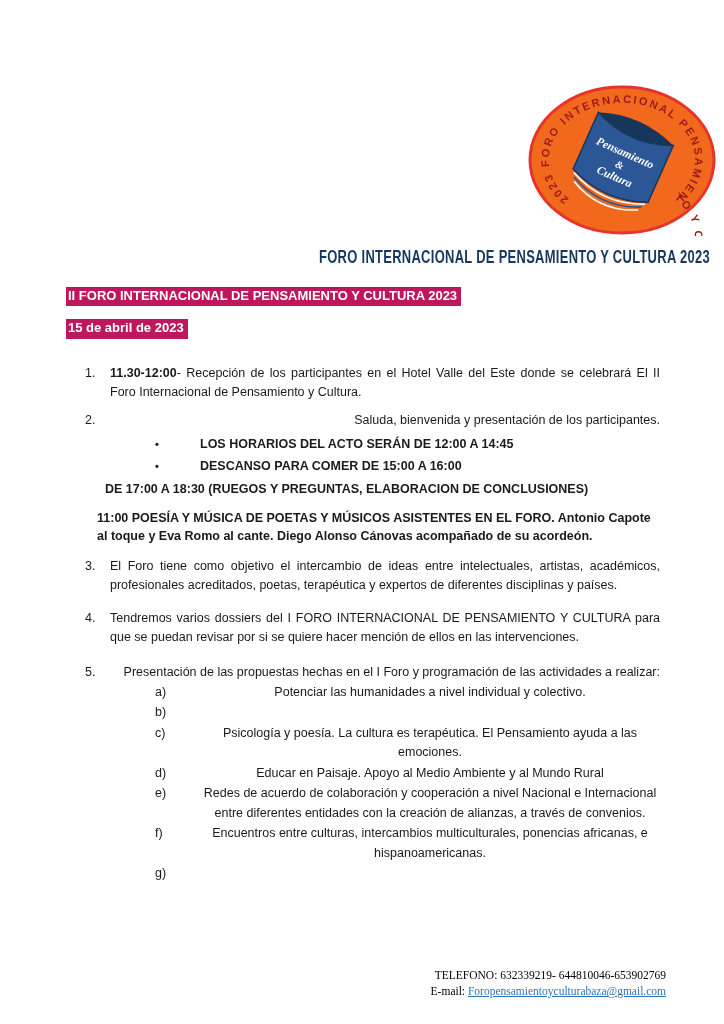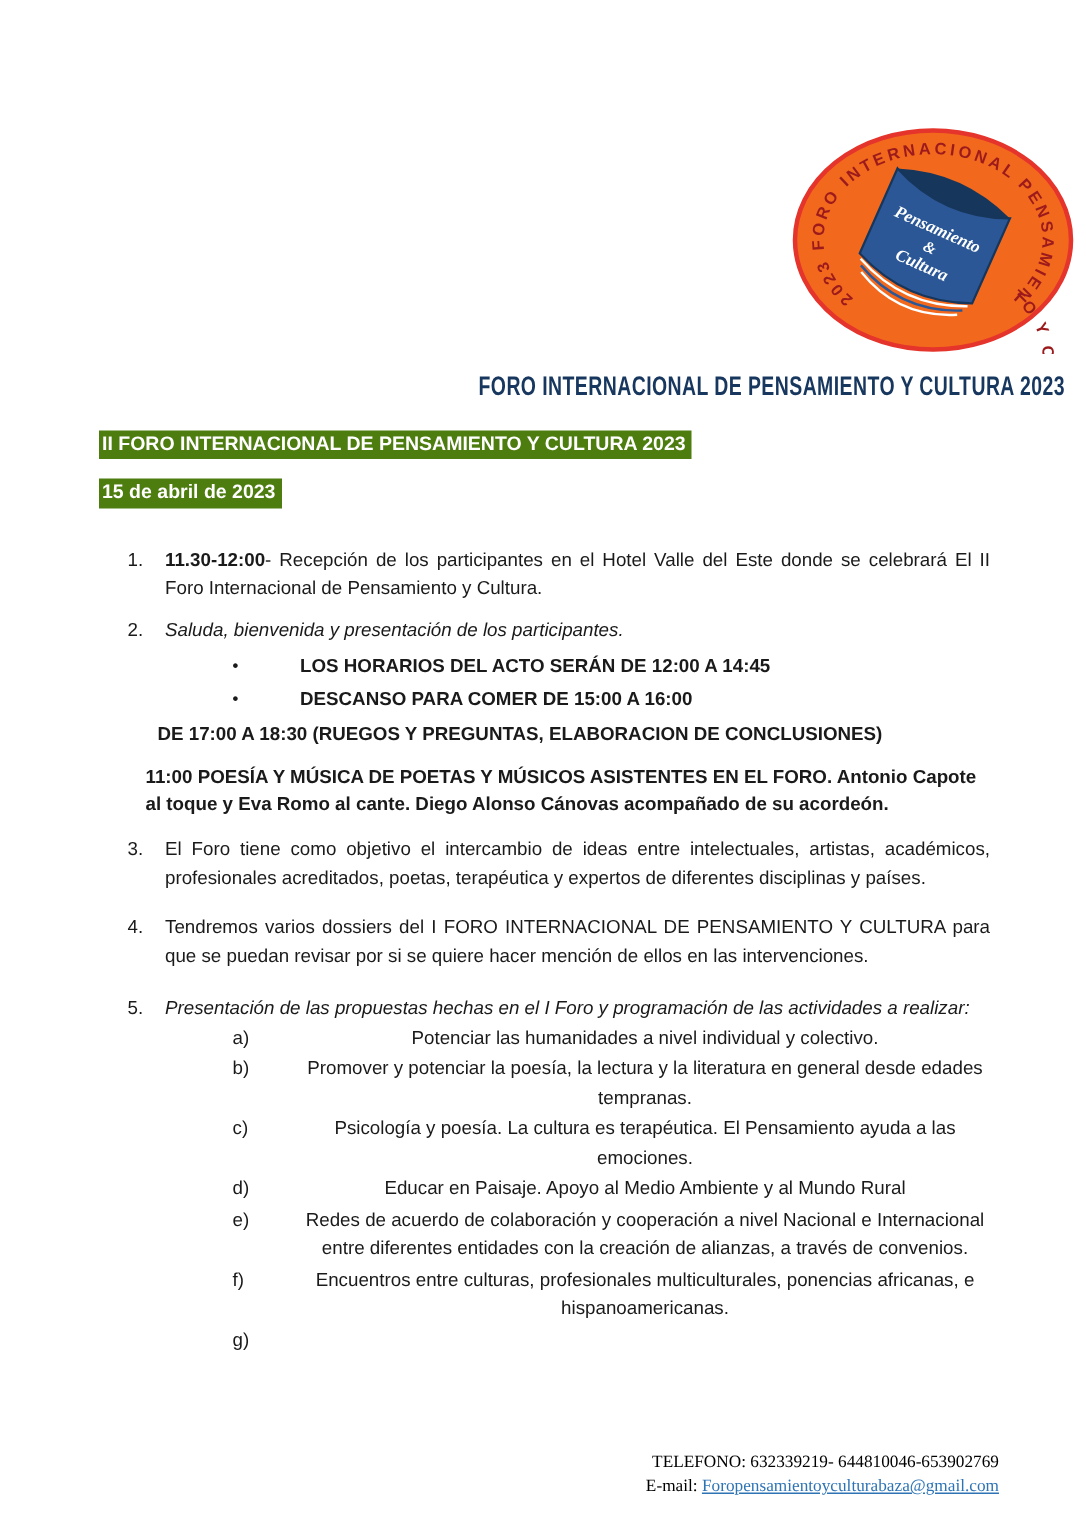--- a/index.html
+++ b/index.html
@@ -23,33 +23,33 @@
     font-size:18px; font-weight:bold; color:#17375E;
     white-space:nowrap; letter-spacing:0.4px;
     transform:scaleX(0.72); transform-origin:100% 50%;
   }
 
   
   .content { position:absolute; left:66px; top:287px; width:594px; }
 
   .banner-row { margin:0; }
   .banner {
-    display:inline-block; background:#4d7c0f; color:#ffffff;
+    display:inline-block; background:#be185d; color:#ffffff;
     font-weight:bold; font-size:13px; line-height:1.25;
     padding:1px 4px 2px 2px;
   }
   .banner-row.first { margin-bottom:13px; }
   .banner-row.second { margin-bottom:25px; }
 
   .body-text { font-size:12.5px; line-height:19px; }
 
   .item { display:flex; padding-left:19px; margin-bottom:9px; }
   .item .n { flex:none; width:25px; }
   .item .t { flex:1; text-align:justify; }
-  .item .t.left { text-align:left;font-style:italic; }
+  .item .t.left { text-align:right; }
   .item.tight { margin-bottom:3px; }
   .item.gap14 { margin-bottom:14px; }
   .item.gap16 { margin-bottom:16px; }
   .item.gap17 { margin-bottom:17px; }
 
   .bullet { display:flex; padding-left:89px; font-weight:bold; line-height:22px; }
   .bullet .b { flex:none; width:45px; font-size:11px; }
   .bullet-group { margin-bottom:3px; }
 
   .sched { padding-left:39px; font-weight:bold; margin-bottom:10px; }
@@ -146,37 +146,36 @@
       <span class="t left">Presentación de las propuestas hechas en el I Foro y programación de las actividades a realizar:</span>
     </div>
 
     <div>
       <div class="sub">
         <span class="l">a)</span>
         <span class="st">Potenciar las humanidades a nivel individual y colectivo.</span>
       </div>
       <div class="sub">
         <span class="l">b)</span>
-        <span class="st">Promover y potenciar la poesía, la lectura y la literatura en general desde edades tempranas.</span>
       </div>
       <div class="sub">
         <span class="l">c)</span>
         <span class="st">Psicología y poesía. La cultura es terapéutica. El Pensamiento ayuda a las emociones.</span>
       </div>
       <div class="sub">
         <span class="l">d)</span>
         <span class="st">Educar en Paisaje. Apoyo al Medio Ambiente y al Mundo Rural</span>
       </div>
       <div class="sub">
         <span class="l">e)</span>
         <span class="st">Redes de acuerdo de colaboración y cooperación a nivel Nacional e Internacional entre diferentes entidades con la creación de alianzas, a través de convenios.</span>
       </div>
       <div class="sub">
         <span class="l">f)</span>
-        <span class="st">Encuentros entre culturas, profesionales multiculturales, ponencias africanas, e hispanoamericanas.</span>
+        <span class="st">Encuentros entre culturas, intercambios multiculturales, ponencias africanas, e hispanoamericanas.</span>
       </div>
       <div class="sub">
         <span class="l">g)</span>
       </div>
     </div>
 
   </div>
 
   <div class="footer">
     <div>TELEFONO: 632339219- 644810046-653902769</div>

